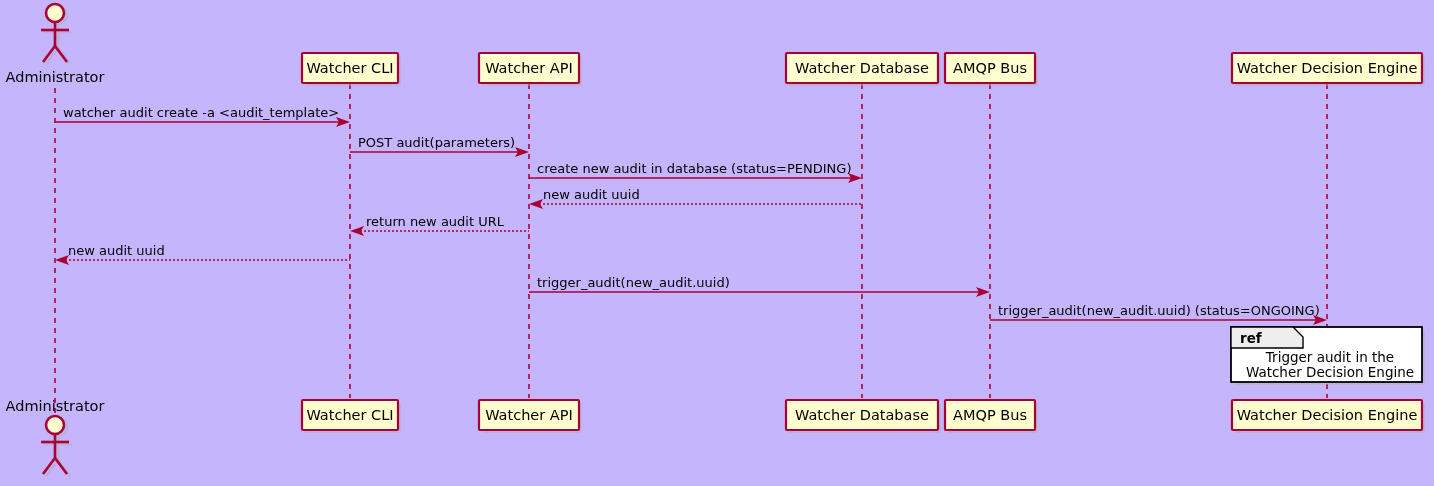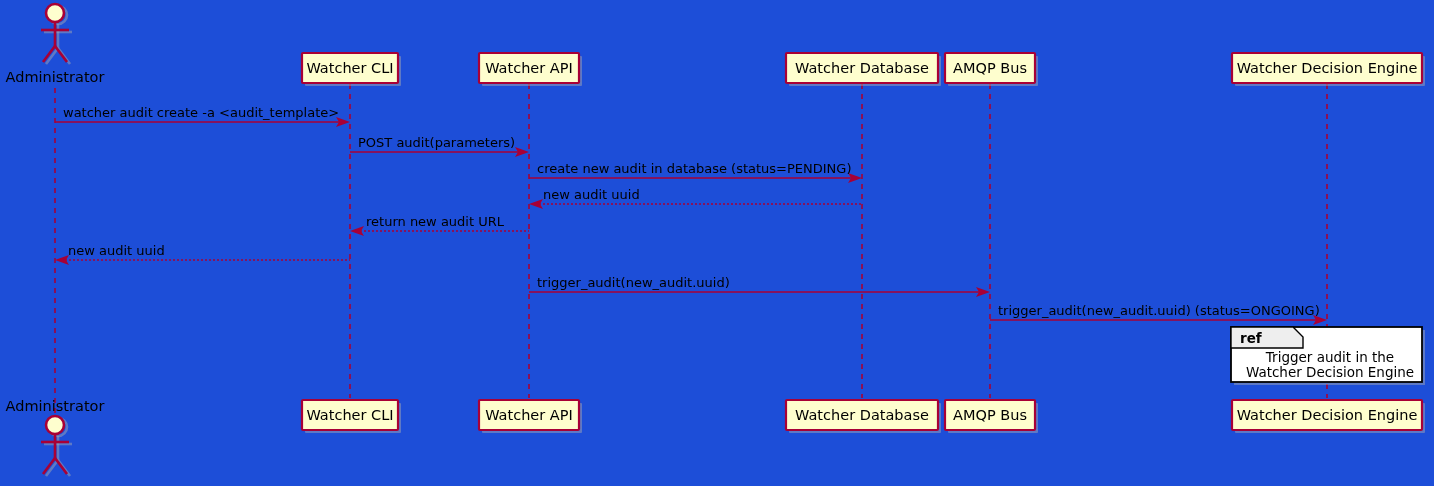--- a/index.html
+++ b/index.html
@@ -7,21 +7,21 @@
     padding: 0;
     background: #FFFFFF;
   }
   body {
     font-family: "DejaVu Sans", sans-serif;
   }
   #canvas {
     position: relative;
     width: 1434px;
     height: 486px;
-    background: #1d4ed8;
+    background: #c4b5fd;
     overflow: hidden;
   }
   svg.diagram {
     position: absolute;
     left: 0;
     top: 0;
     width: 1434px;
     height: 486px;
   }
   .lifeline {

